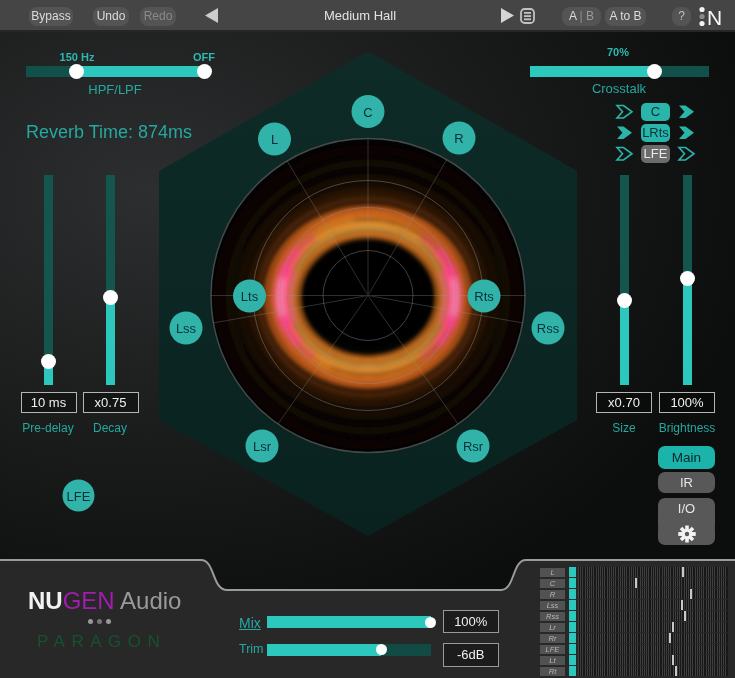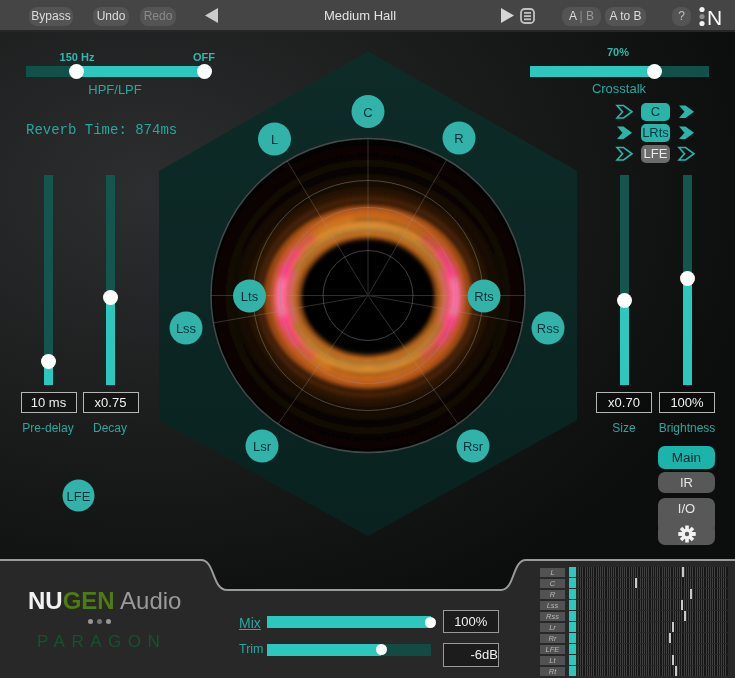--- a/index.html
+++ b/index.html
@@ -186,21 +186,21 @@
 </div>
 
 <div class="tlb" style="left:57px;top:51px;width:40px;text-align:center;">150 Hz</div>
 <div class="tlb" style="left:184px;top:51px;width:40px;text-align:center;">OFF</div>
 <div class="htrack" style="left:26px;top:66px;width:182px;"></div>
 <div class="hfill" style="left:76px;top:66px;width:128px;"></div>
 <div class="knob" style="left:69px;top:64px;width:15px;height:15px;"></div>
 <div class="knob" style="left:196.5px;top:64px;width:15px;height:15px;"></div>
 <div class="tl" style="left:75px;top:82px;width:80px;text-align:center;font-size:13px;">HPF/LPF</div>
 
-<div class="tl" style="left:26px;top:122px;font-size:14px;font-family:Liberation Mono, monospace;">Reverb Time: 874ms</div>
+<div class="tl" style="left:26px;top:122px;font-size:18px;">Reverb Time: 874ms</div>
 
 <div class="tlb" style="left:598px;top:46px;width:40px;text-align:center;">70%</div>
 <div class="htrack" style="left:530px;top:66px;width:179px;"></div>
 <div class="hfill" style="left:530px;top:66px;width:125px;"></div>
 <div class="knob" style="left:646.5px;top:64px;width:15px;height:15px;"></div>
 <div class="tl" style="left:579px;top:81px;width:80px;text-align:center;font-size:13px;">Crosstalk</div>
 
 <div class="chbtn" style="top:102.5px;background:#2ab5ab;color:#07333b;">C</div>
 <div class="chbtn" style="top:123.5px;background:#2ab5ab;color:#07333b;">LRts</div>
 <div class="chbtn" style="top:144.5px;background:#6b6b6b;color:#e8e8e8;">LFE</div>
@@ -236,36 +236,36 @@
     <path d="M -1.8 -8.5 H 1.8 V 8.5 H -1.8 Z"></path>
     <path d="M -8.5 -1.8 H 8.5 V 1.8 H -8.5 Z" transform="rotate(0)"></path>
     <path d="M -1.8 -8.5 H 1.8 V 8.5 H -1.8 Z" transform="rotate(45)"></path>
     <path d="M -1.8 -8.5 H 1.8 V 8.5 H -1.8 Z" transform="rotate(90)"></path>
     <path d="M -1.8 -8.5 H 1.8 V 8.5 H -1.8 Z" transform="rotate(135)"></path>
     <circle cx="0" cy="0" r="5.2"></circle>
   </g>
   <circle cx="0" cy="0" r="2.2" fill="#585858"></circle>
 </svg>
 
-<div id="nugen"><span style="font-weight:bold;color:#f2f2f2">NU</span><span style="font-weight:bold;color:#4d7c0f">GEN</span><span style="color:#9a9a9a"> Audio</span></div>
+<div id="nugen"><span style="font-weight:bold;color:#f2f2f2">NU</span><span style="font-weight:normal;color:#a21caf">GEN</span><span style="color:#9a9a9a"> Audio</span></div>
 <div class="dot" style="left:88px;background:#999;"></div>
 <div class="dot" style="left:97px;background:#777;"></div>
 <div class="dot" style="left:106px;background:#999;"></div>
 <div id="paragon">PARAGON</div>
 
 <div class="tl" style="left:239px;top:615px;font-size:14px;text-decoration:underline;">Mix</div>
 <div class="htrack" style="left:267px;top:616px;width:164px;height:12px;background:#124a44;"></div>
 <div class="hfill" style="left:267px;top:616px;width:164px;height:12px;"></div>
 <div class="knob" style="left:424.5px;top:616.5px;width:11px;height:11px;"></div>
 <div class="vbox" style="left:442.5px;top:609.5px;width:54.5px;height:21.5px;line-height:21.5px;border-color:#999;">100%</div>
 <div class="tl" style="left:239px;top:642px;font-size:12.5px;">Trim</div>
 <div class="htrack" style="left:267px;top:643.5px;width:164px;height:12px;background:#124a44;"></div>
 <div class="hfill" style="left:267px;top:643.5px;width:114px;height:12px;"></div>
 <div class="knob" style="left:376px;top:644px;width:11px;height:11px;"></div>
-<div class="vbox" style="left:442.5px;top:643px;width:54.5px;height:21.5px;line-height:21.5px;border-color:#999;text-align:right;">-6dB</div>
+<div class="vbox" style="left:442.5px;top:643px;width:54.5px;height:21.5px;line-height:21.5px;border-color:#999;">-6dB</div>
 
 <div id="meters">
 <div class="mrow" style="top:567.3px;">
       <div class="mlabel">L</div>
       <div class="mteal"></div>
       <div class="mstripe"></div>
       <div class="mtick" style="left:142px;"></div>
     </div>
 <div class="mrow" style="top:578.3px;">
       <div class="mlabel">C</div>

